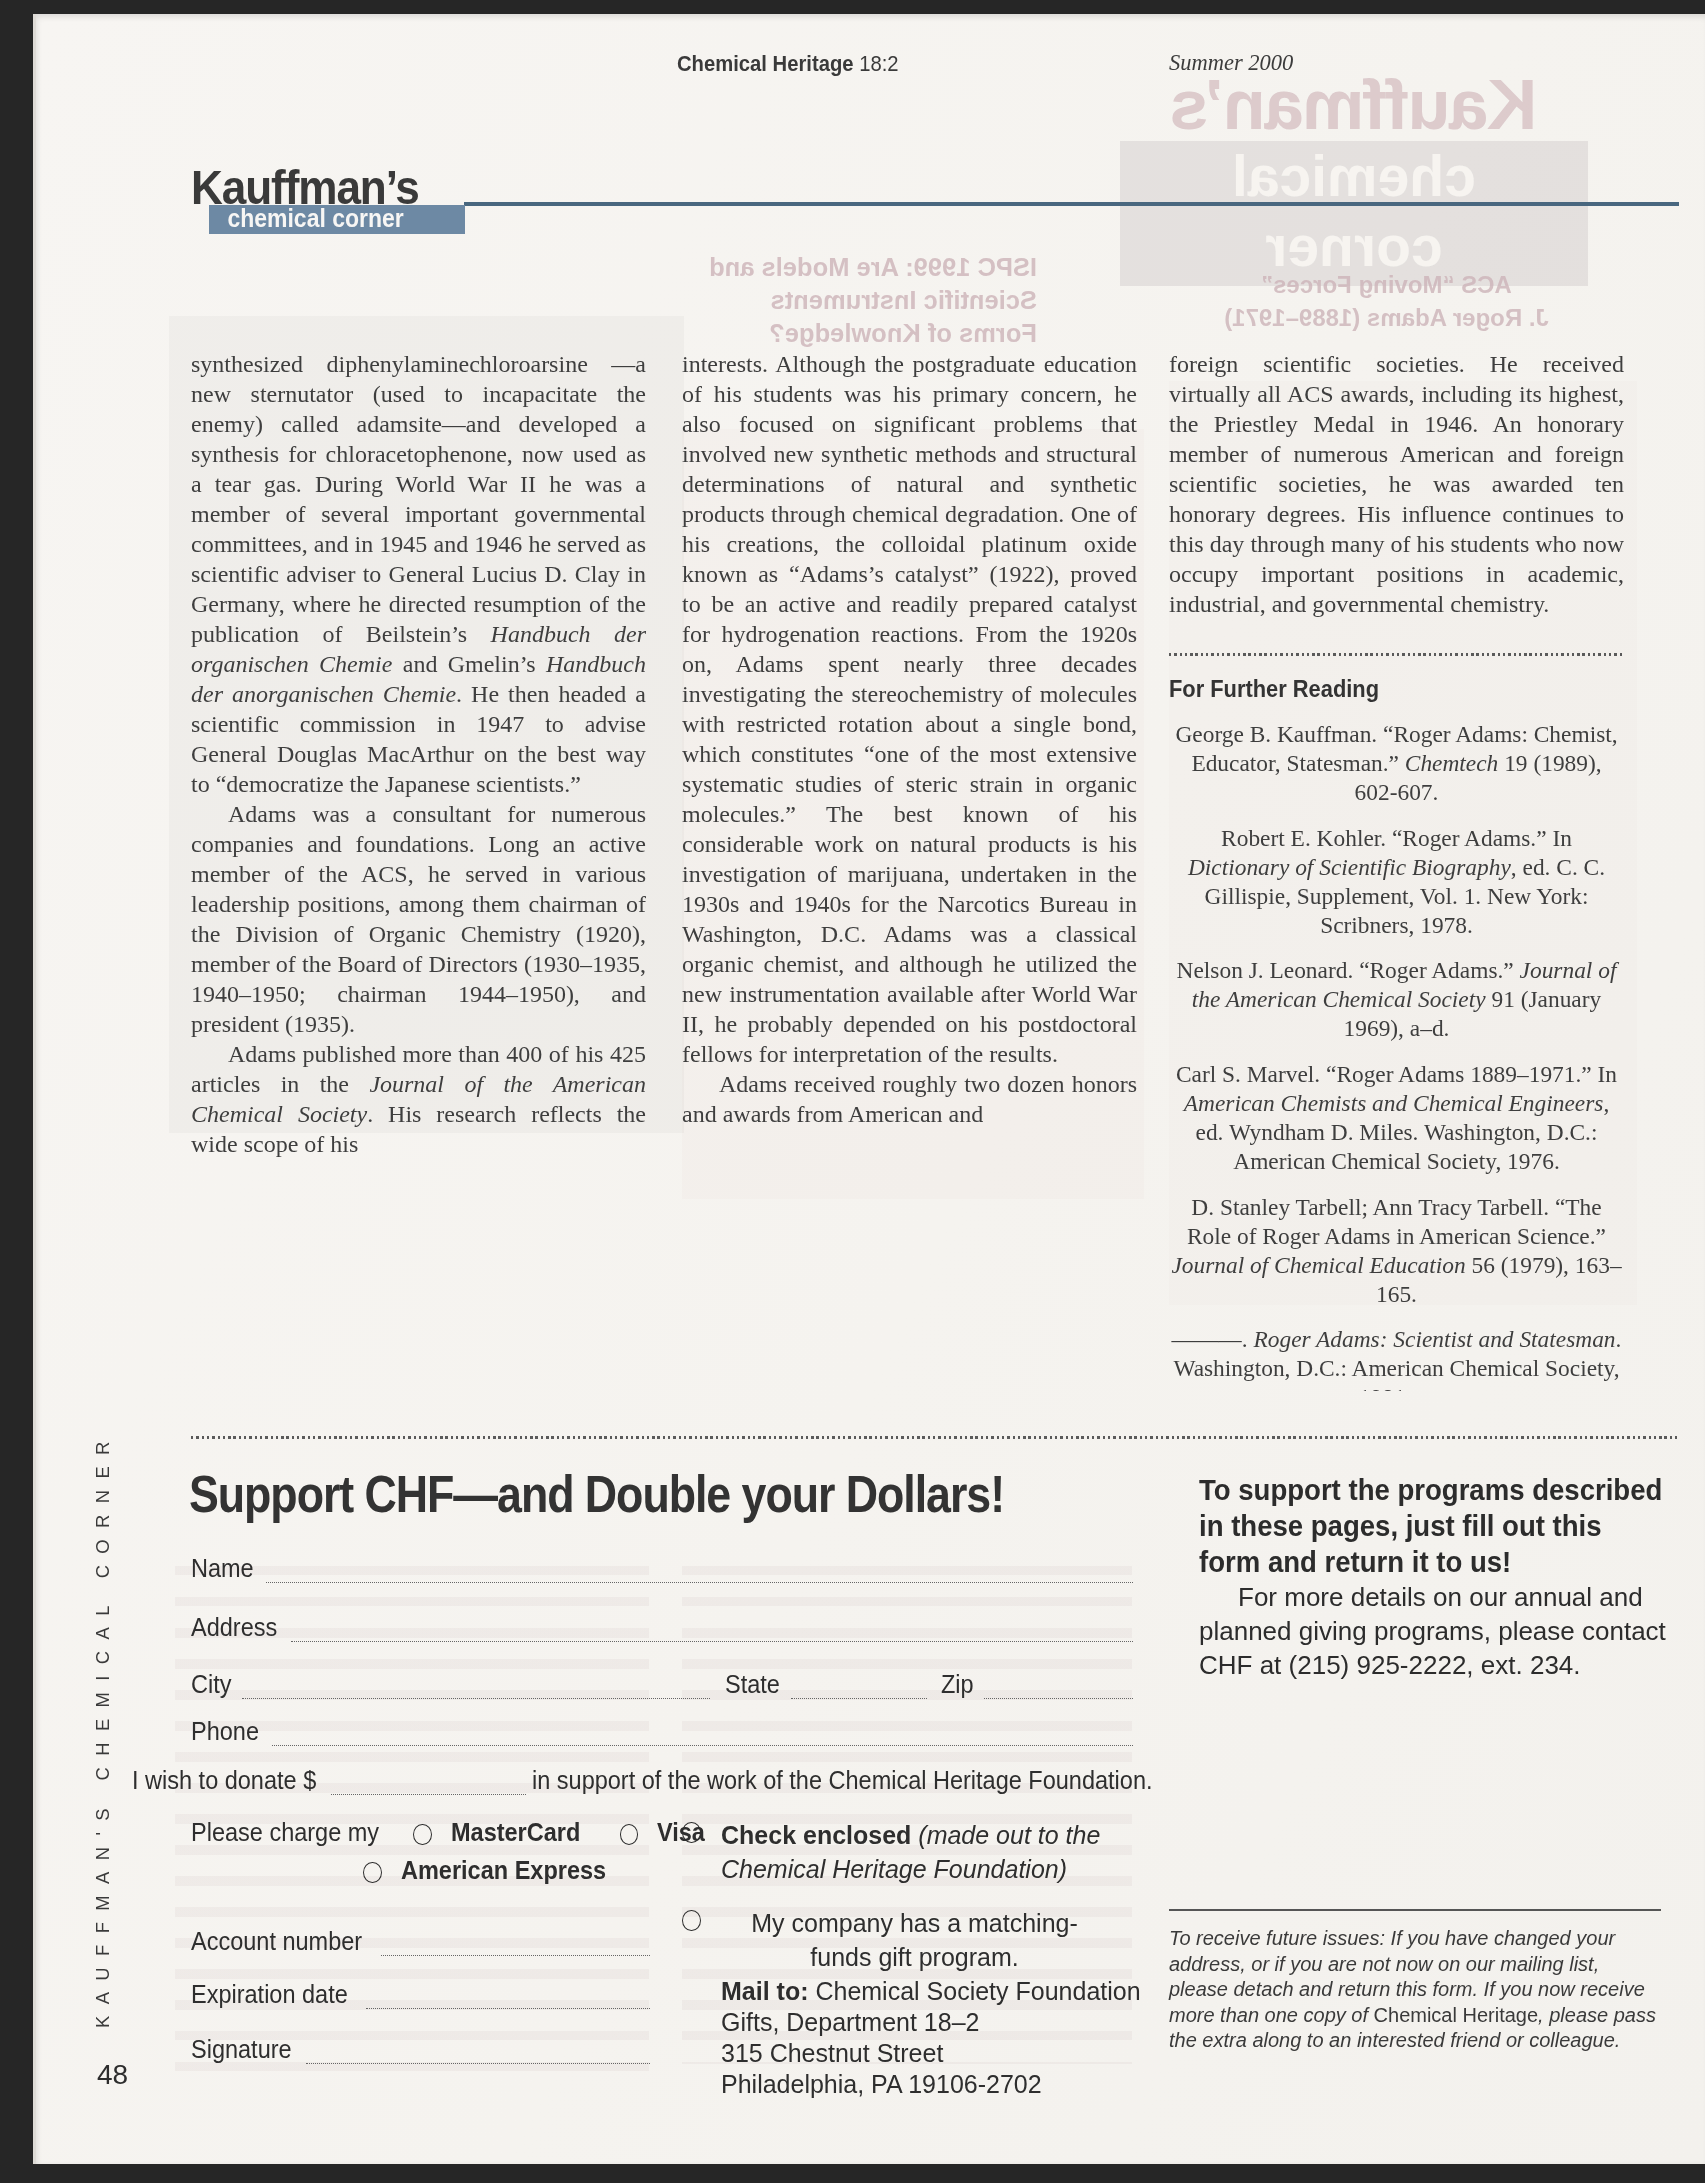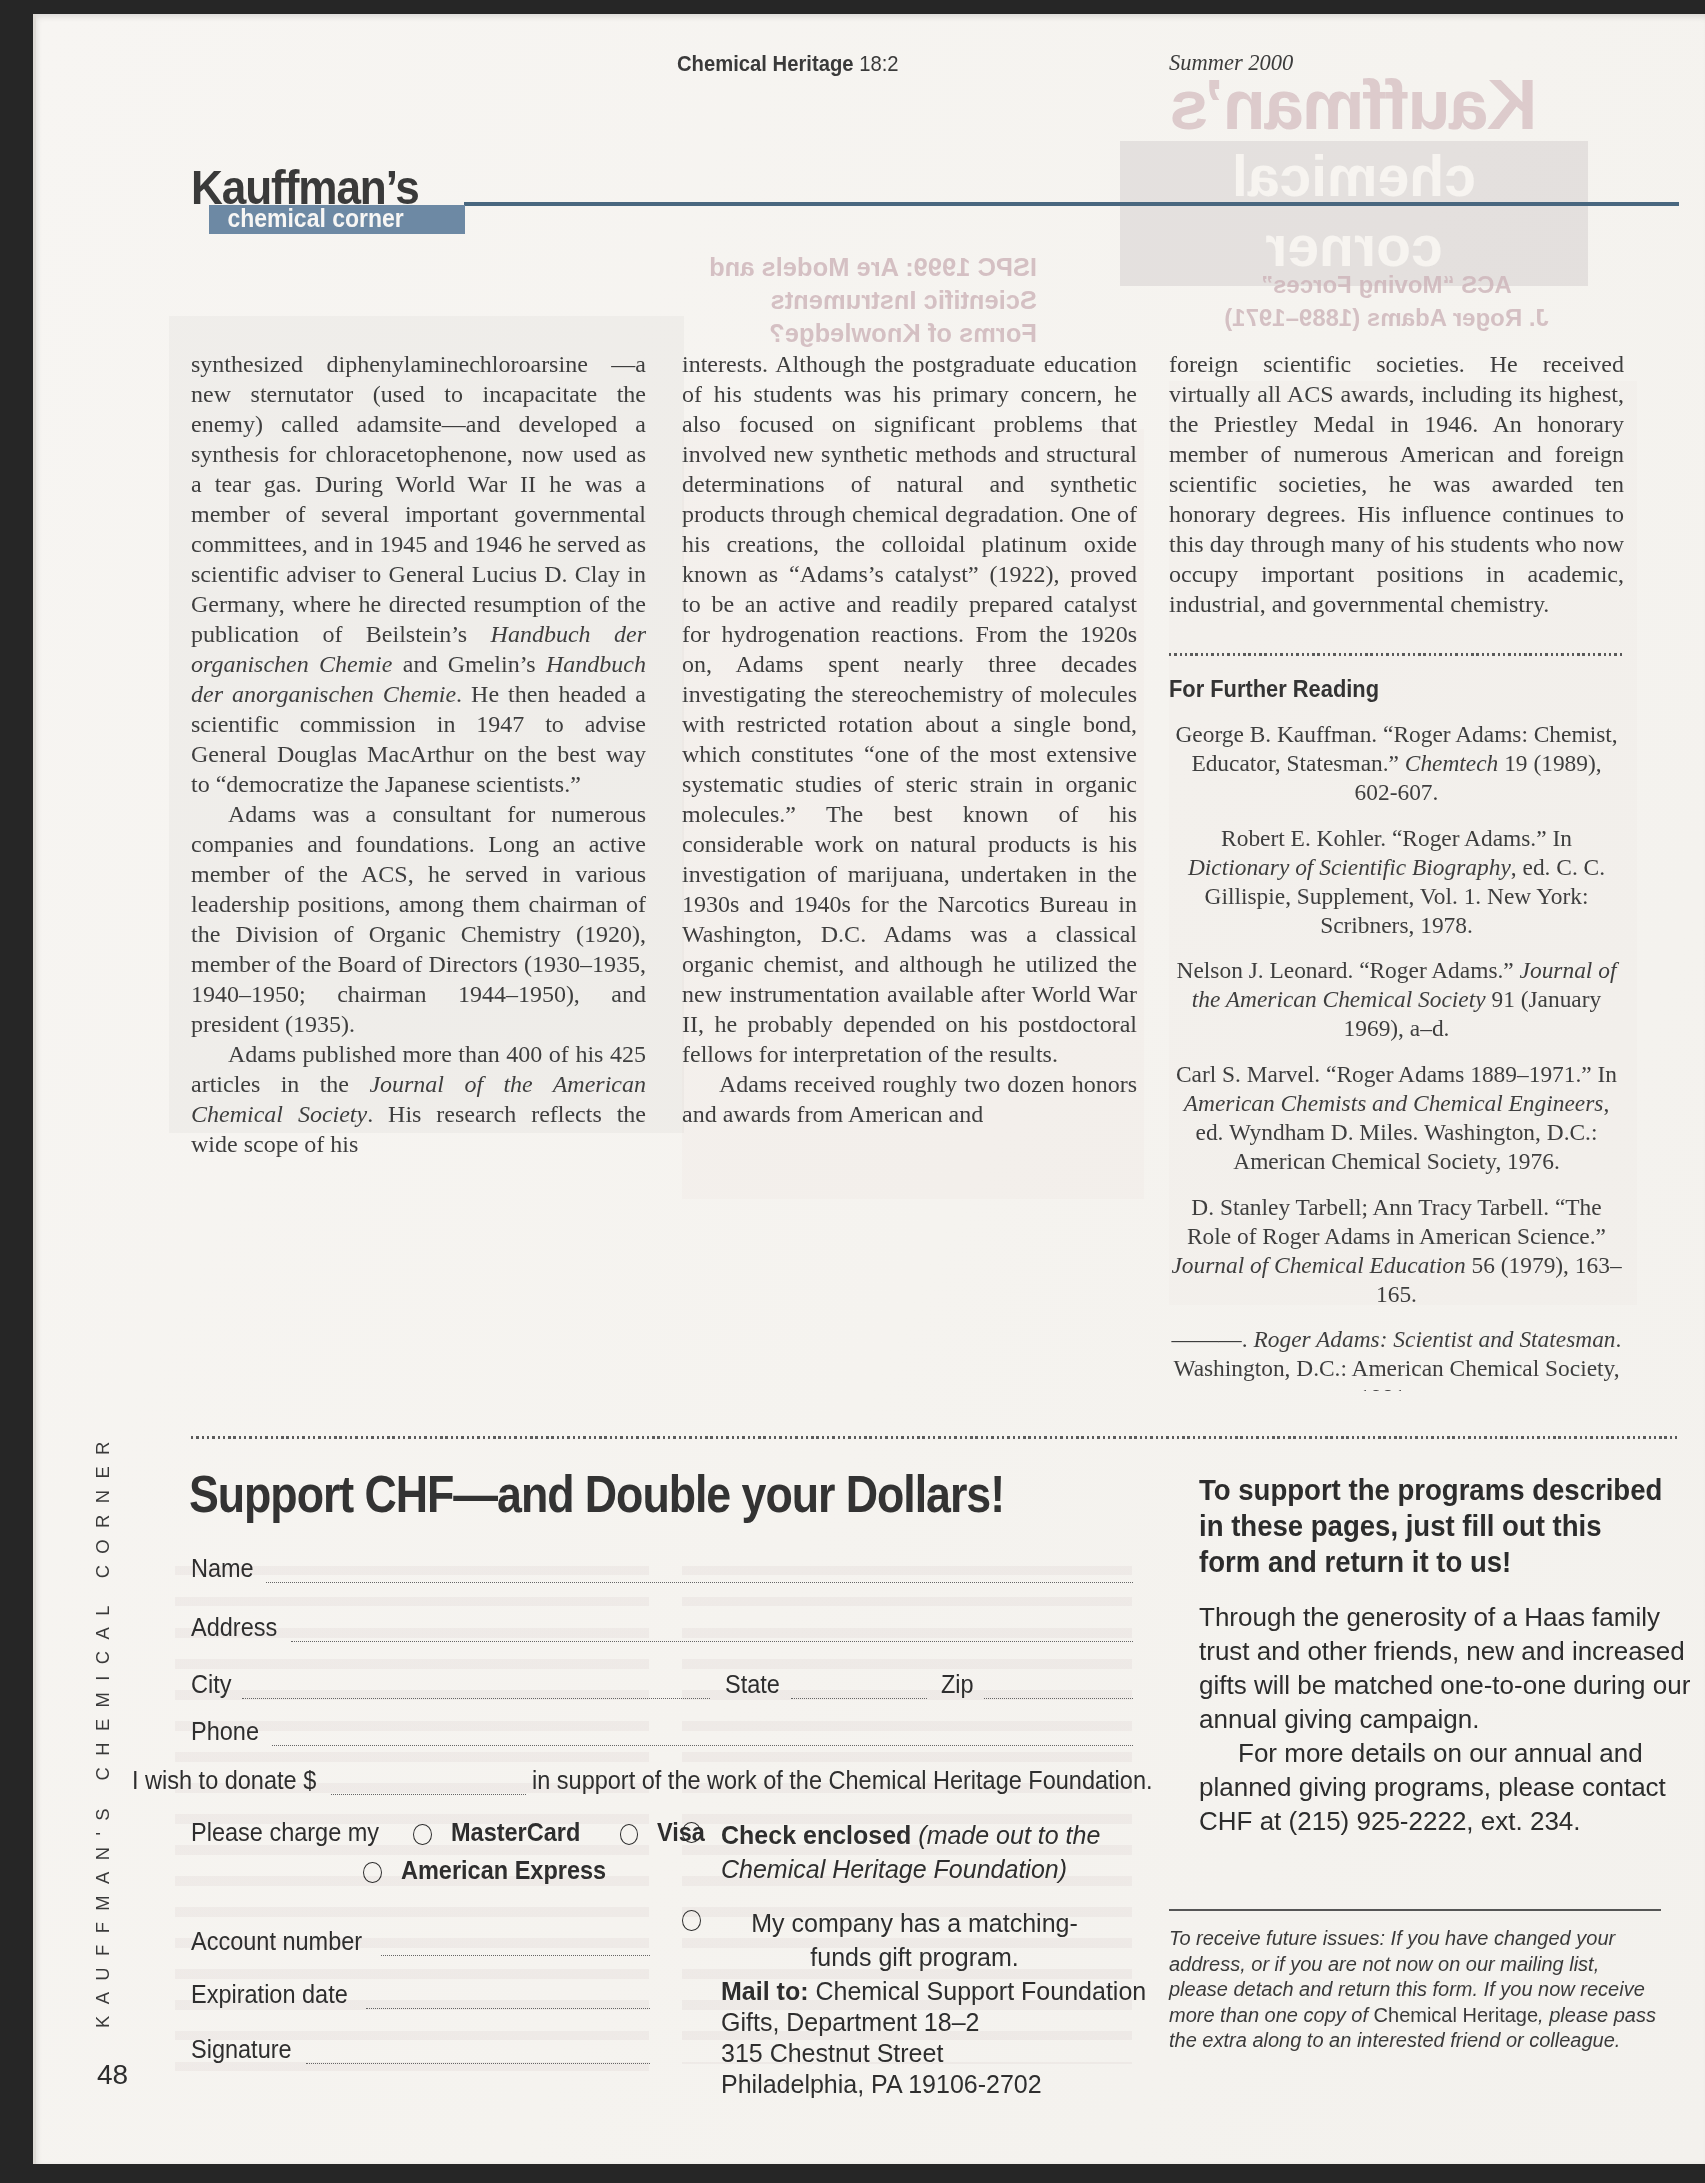--- a/index.html
+++ b/index.html
@@ -193,29 +193,28 @@
   <div class="abs frow" style="left:155px;top:1966px;width:459px;">
     <span class="flabel">Expiration date</span>
     <span class="fline" style="flex:1 1 auto;"></span>
   </div>
   <div class="abs frow" style="left:155px;top:2021px;width:459px;">
     <span class="flabel">Signature</span>
     <span class="fline" style="flex:1 1 auto;"></span>
   </div>
 
   <div class="abs fsans" style="left:685px;top:1962px;line-height:31px;">
-    <div><span class="seg-b">Mail to: </span><span>Chemical Support Foundation</span></div>
+    <div><span class="seg-b">Mail to: </span><span>Chemical Society Foundation</span></div>
     <div>Gifts, Department 18–2</div>
     <div>315 Chestnut Street</div>
     <div>Philadelphia, PA 19106-2702</div>
   </div>
 
   <div class="abs" id="aside" style="left:1133px;top:1458px;">
     <div id="aside-headline">To support the programs described in these pages, just fill out this form and return it to us!</div>
-    <p class="aside-p">Through the generosity of a Haas family trust and other friends, new and increased gifts will be matched one-to-one during our annual giving campaign.</p>
     <p class="aside-p ind">For more details on our annual and planned giving programs, please contact CHF at (215) 925-2222, ext. 234.</p>
   </div>
   <div class="abs" id="aside-rule" style="left:1133px;top:1895px;width:492px;"></div>
   <div class="abs" id="fineprint" style="left:1133px;top:1912px;width:492px;"><span class="seg-i">To receive future issues: If you have changed your address, or if you are not now on our mailing list, please detach and return this form. If you now receive more than one copy of </span><span class="seg-r">Chemical Heritage</span><span class="seg-i">, please pass the extra along to an interested friend or colleague.</span></div>
 
 </div>
 
 <div id="bottom-strip"></div>
 
 

